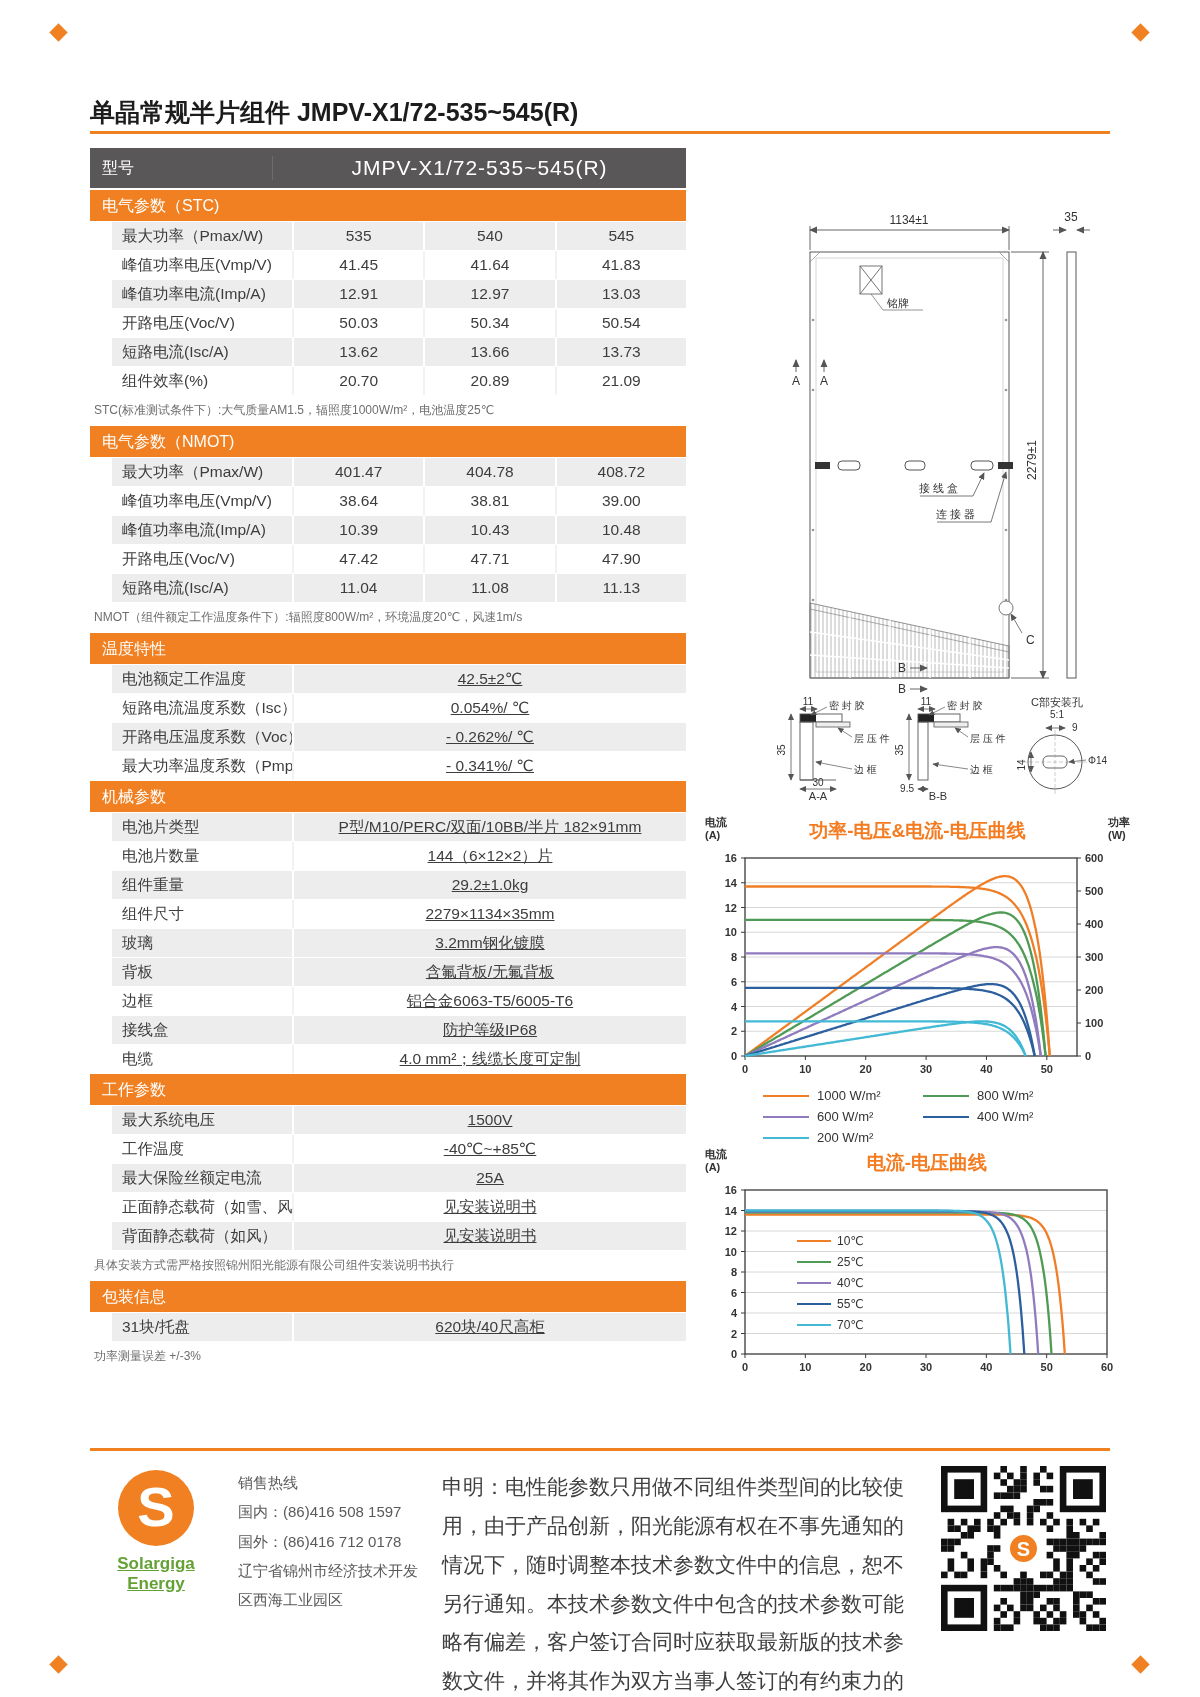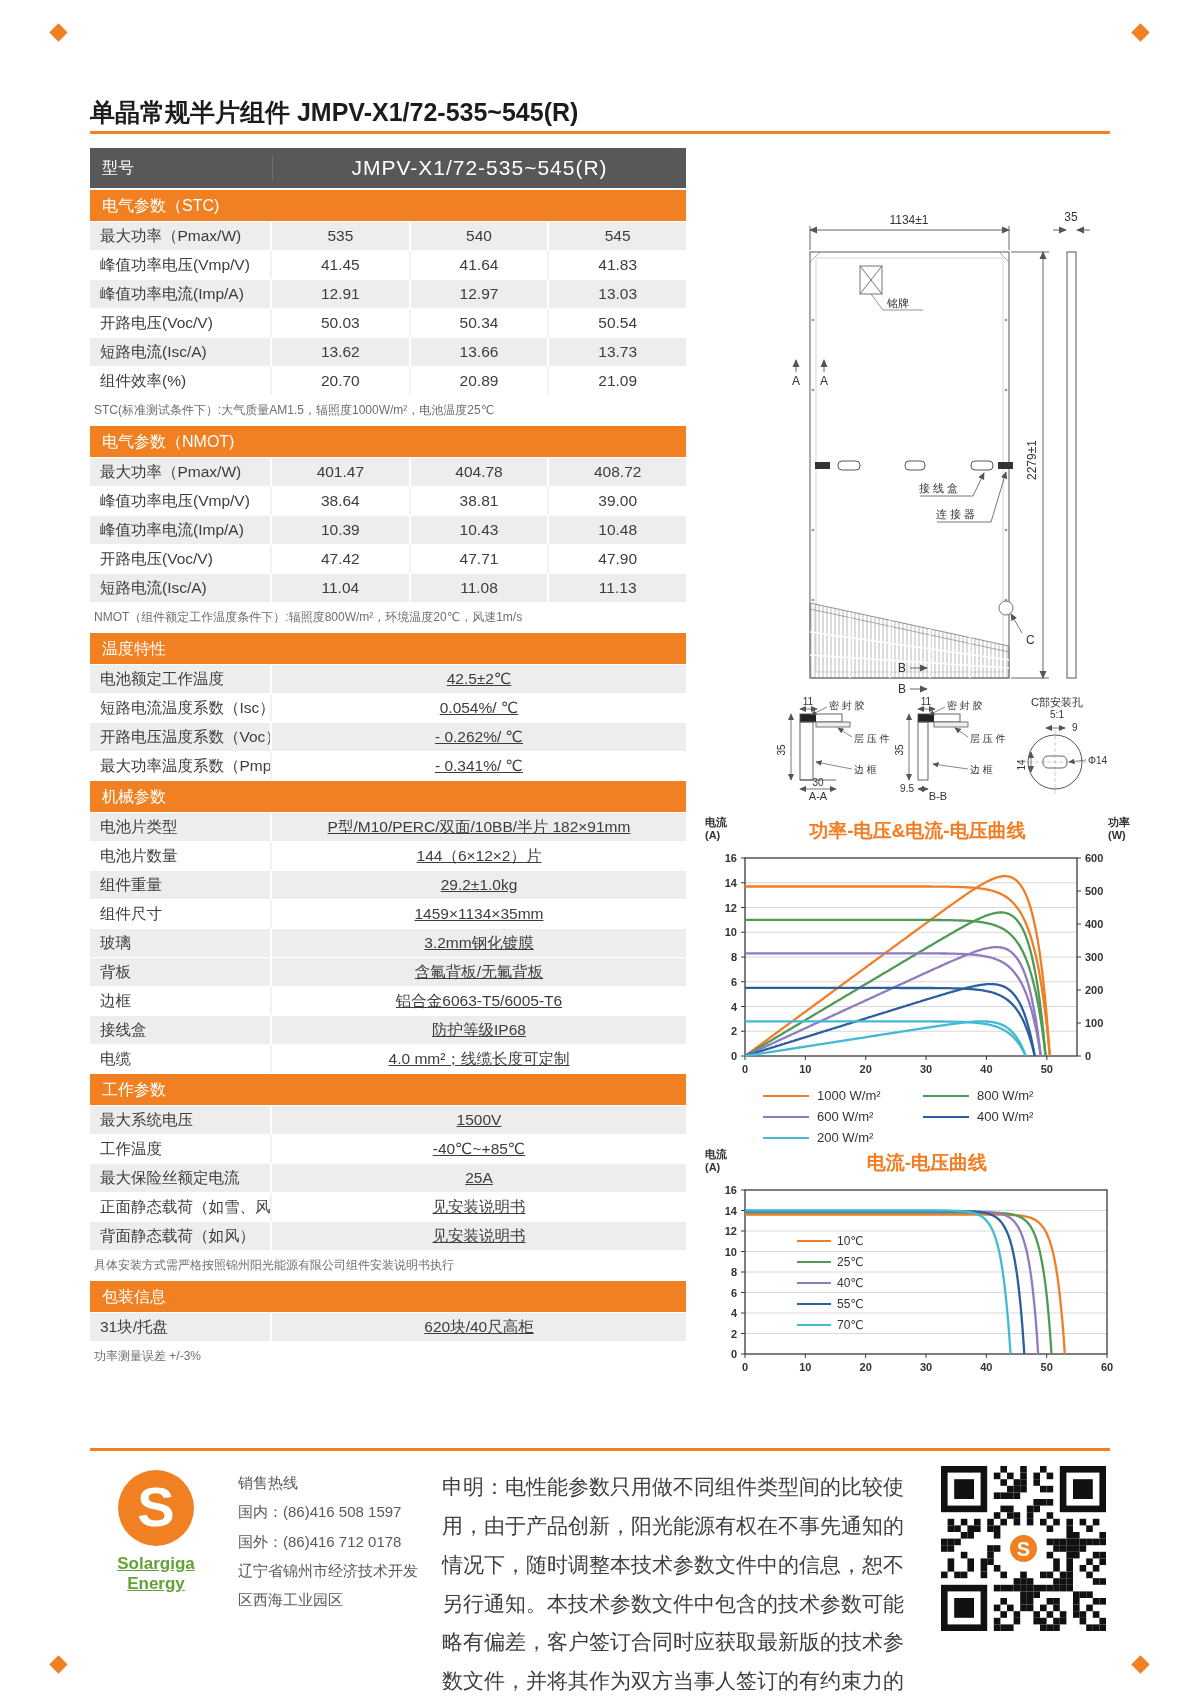--- a/index.html
+++ b/index.html
@@ -8,21 +8,21 @@
   .corner{position:absolute;width:13px;height:13px;background:#F08021;transform:rotate(45deg);}
   
   .doc-title{position:absolute;left:90px;top:96px;width:1020px;font-size:25px;font-weight:bold;color:#1c1c1c;}
   .title-rule{position:absolute;left:90px;top:131px;width:1020px;height:3px;background:#F08021;}
   
   .left-col{position:absolute;left:90px;top:148px;width:596px;}
   .model-row{display:flex;background:#595757;color:#fff;height:40px;align-items:center;margin-bottom:2px;}
   .model-label{width:170px;padding-left:12px;font-size:16px;}
   .model-value{flex:1;text-align:center;font-size:21px;letter-spacing:1px;border-left:1px solid #6e6c6c;}
   .section-header{background:#F08021;color:#fff;font-size:16px;height:31px;line-height:31px;padding-left:12px;margin-bottom:1px;}
-  .spec-row{display:flex;height:28px;line-height:28px;margin-bottom:1px;font-size:15.5px;color:#3d3d3d;}
+  .spec-row{display:flex;height:28px;line-height:28px;margin-bottom:1px;font-size:15.5px;color:#3d3d3d;margin-left:22px;}
   .spec-row.gray{background:#ededed;}
   .spec-row.white{background:#ffffff;}
   .cell{overflow:hidden;white-space:nowrap;}
   .label-cell{width:170px;padding-left:10px;}
   .value-cell{flex:1;text-align:center;border-left:2px solid #fff;}
   .spec-row.white .value-cell{border-left:2px solid #f2f2f2;}
   .value-single{flex:1;text-align:center;border-left:2px solid #fff;text-decoration:underline;}
   .spec-row.white .value-single{border-left:2px solid #f2f2f2;}
   .table-note{font-size:12px;color:#6e6e6e;padding:6px 2px 7px 4px;background:#fff;}
   
@@ -164,21 +164,21 @@
         <div class="spec-row white">
           <div class="cell label-cell">电池片数量</div>
           <div class="cell value-single">144（6×12×2）片</div>
         </div>
         <div class="spec-row gray">
           <div class="cell label-cell">组件重量</div>
           <div class="cell value-single">29.2±1.0kg</div>
         </div>
         <div class="spec-row white">
           <div class="cell label-cell">组件尺寸</div>
-          <div class="cell value-single">1459×1134×35mm</div>
+          <div class="cell value-single">2279×1134×35mm</div>
         </div>
         <div class="spec-row gray">
           <div class="cell label-cell">玻璃</div>
           <div class="cell value-single">3.2mm钢化镀膜</div>
         </div>
         <div class="spec-row gray">
           <div class="cell label-cell">背板</div>
           <div class="cell value-single">含氟背板/无氟背板</div>
         </div>
         <div class="spec-row white">

